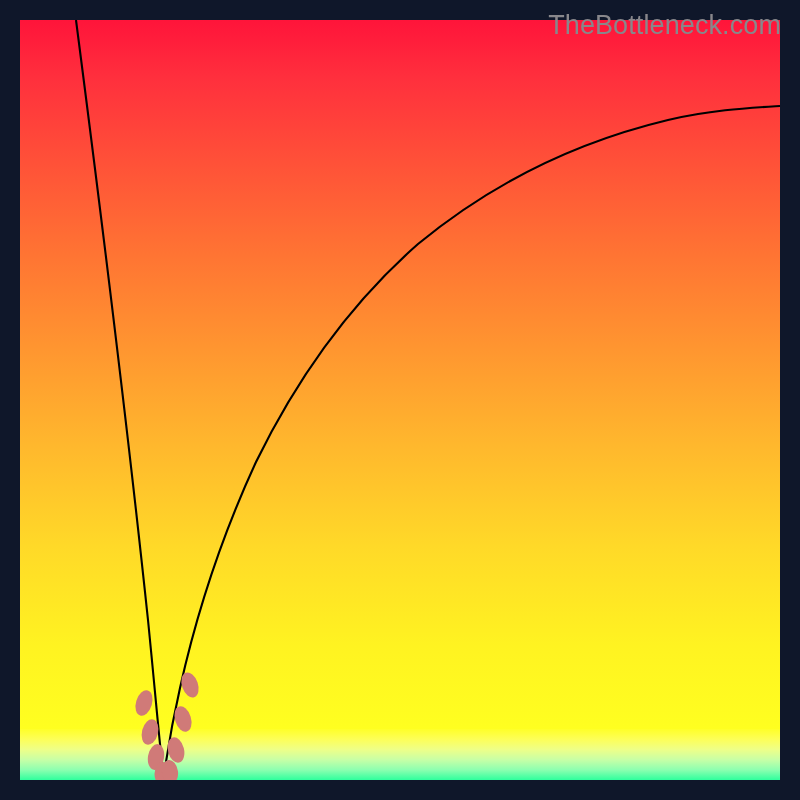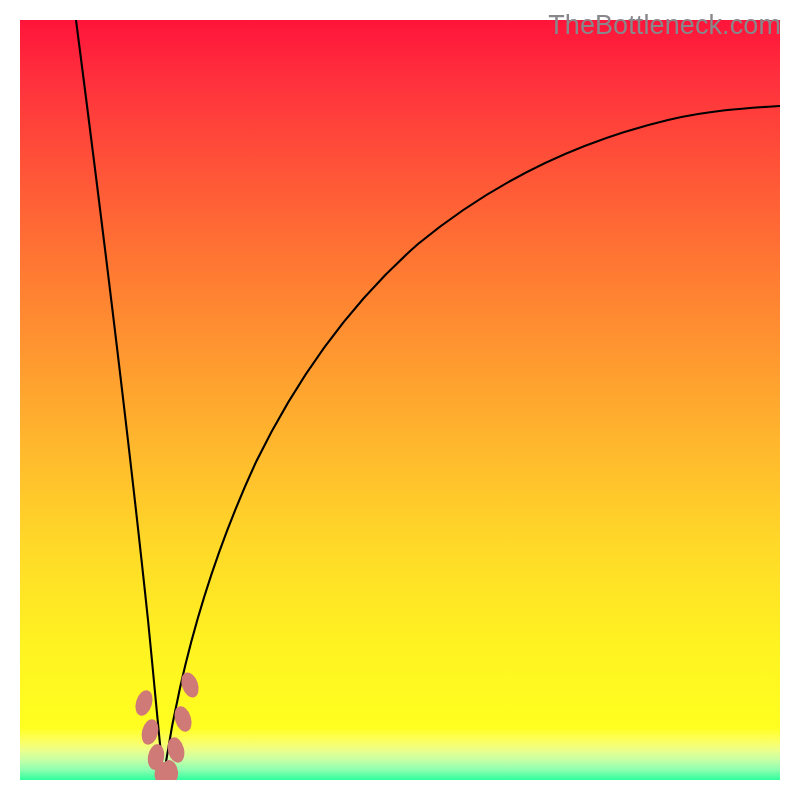--- a/index.html
+++ b/index.html
@@ -10,21 +10,21 @@
     overflow: hidden;
     background: #000;
     font-family: Arial, Helvetica, sans-serif;
   }
   .frame {
     position: absolute;
     left: 0;
     top: 0;
     width: 800px;
     height: 800px;
-    background: #ffffff;
+    background: #0f172a;
   }
   .plot-area {
     position: absolute;
     left: 20px;
     top: 20px;
     width: 760px;
     height: 760px;
     overflow: hidden;
   }
   .gradient {

